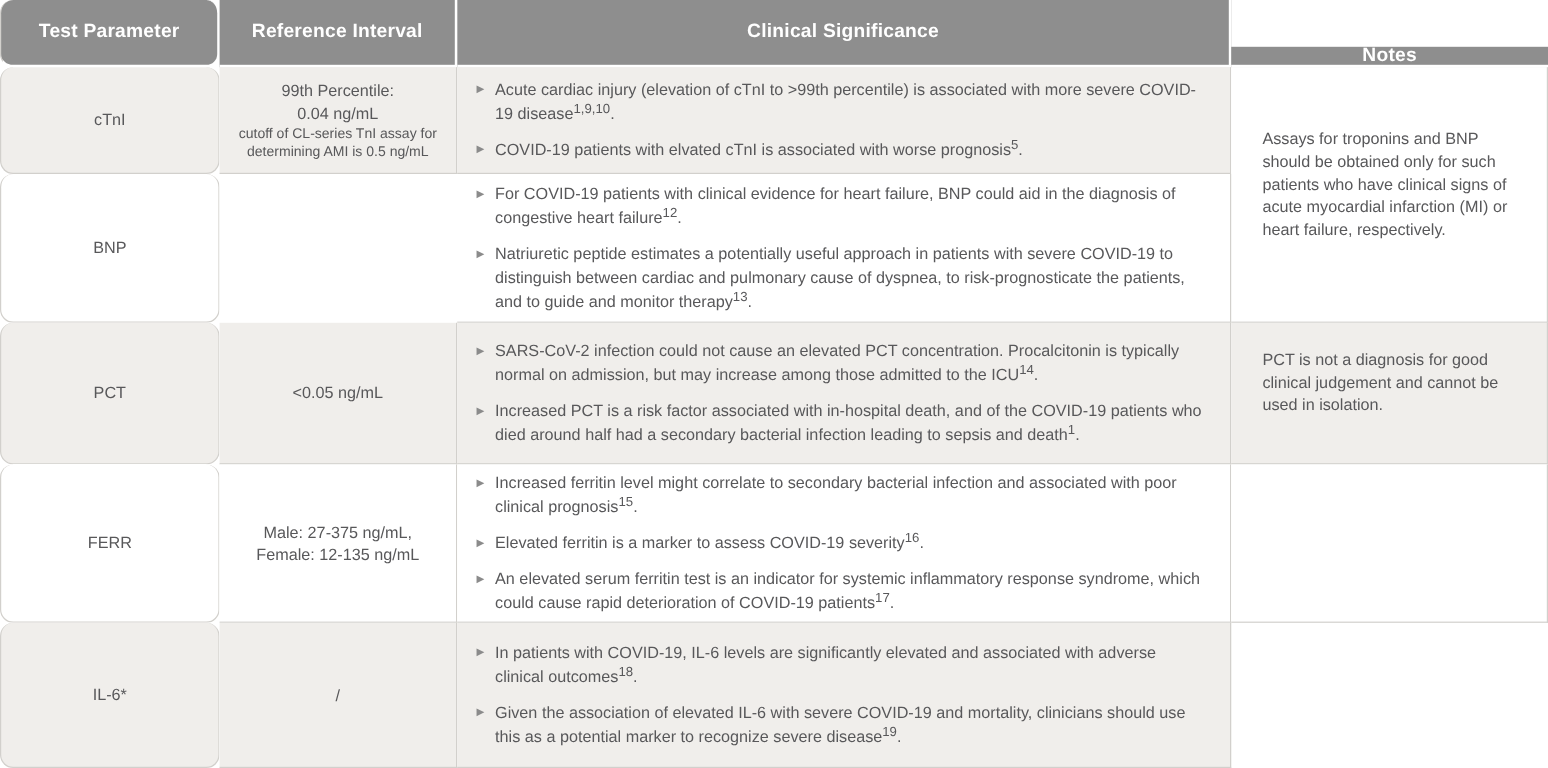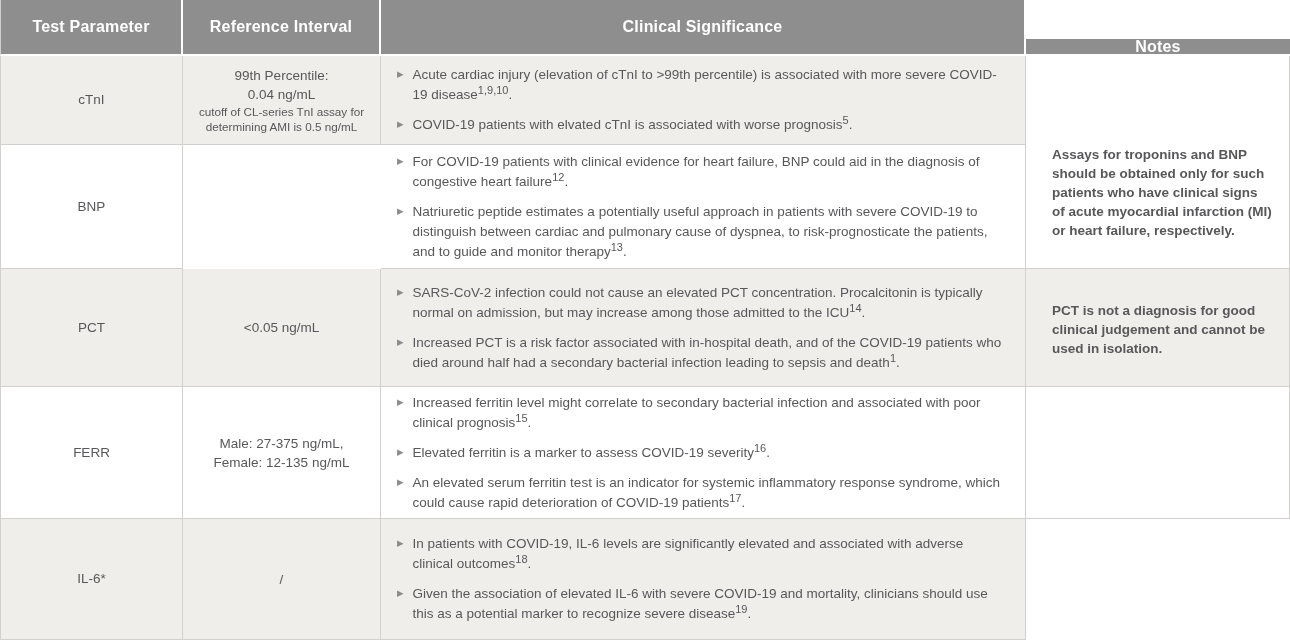--- a/index.html
+++ b/index.html
@@ -20,36 +20,36 @@
     background:var(--header-bg); color:var(--header-text);
     font-size:16px; font-weight:700; letter-spacing:.2px;
     display:flex; align-items:center; justify-content:center;
     border-right:2px solid #fff; border-bottom:2px solid #fff;
   }
   .hcell.c4{border-right:none;margin-top:39px;}
   .cell{
     border-right:1px solid var(--border); border-bottom:1px solid var(--border);
     font-size:13.5px; line-height:20px;
   }
-  .c1{grid-column:1; border-left:1px solid var(--border);}
+  .c1{grid-column:1; border-left:1px solid var(--border);border-radius:11px;}
   .c2{grid-column:2;} .c3{grid-column:3;} .c4{grid-column:4;}
   .r1{grid-row:1;} .r2{grid-row:2;} .r3{grid-row:3;} .r4{grid-row:4;} .r5{grid-row:5;} .r6{grid-row:6;}
   .shade{background:var(--row-shade);}
   .white{background:var(--row-white);}
   .param{display:flex; align-items:center; justify-content:center; text-align:center;}
   .ref{display:flex; flex-direction:column; align-items:center; justify-content:center; text-align:center; padding:4px 8px;}
   .pre{white-space:pre-line;}
   .ref-main{font-size:13.5px; line-height:19px;}
   .ref-sub{font-size:11.7px; line-height:15px;}
   .sig{display:flex; flex-direction:column; justify-content:center; row-gap:10px; padding:10px 20px 10px 16px;}
   .bullet{display:flex; column-gap:9px; align-items:flex-start;}
   .tri{color:var(--bullet); font-size:8.5px; line-height:20px; flex:0 0 auto; transform:translateY(-1px);}
   .btxt{flex:1 1 auto;}
   sup{font-size:11px; line-height:0; vertical-align:baseline; position:relative; top:-5px;margin-top:20px;}
-  .note{display:flex; flex-direction:column; justify-content:flex-end; padding:10px 16px 28px 26px; line-height:19px;font-weight:bold;}
+  .note{display:flex; flex-direction:column; justify-content:center; padding:10px 16px 28px 26px; line-height:19px;}
   .note-merged{grid-row:2 / span 2; grid-column:4;}
 </style>
 </head>
 <body>
 
 <div class="tbl">
 
   <div class="hcell c1 r1">Test Parameter</div>
   <div class="hcell c3 r1">Clinical Significance</div>
   <div class="hcell c2 r1">Reference Interval</div>

